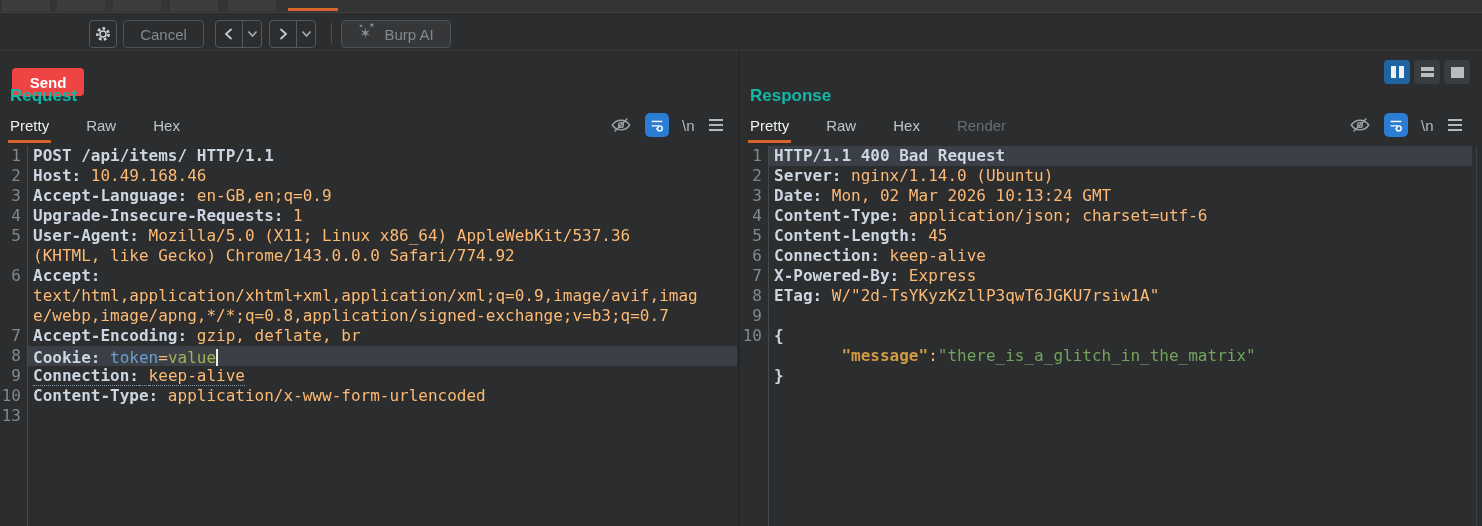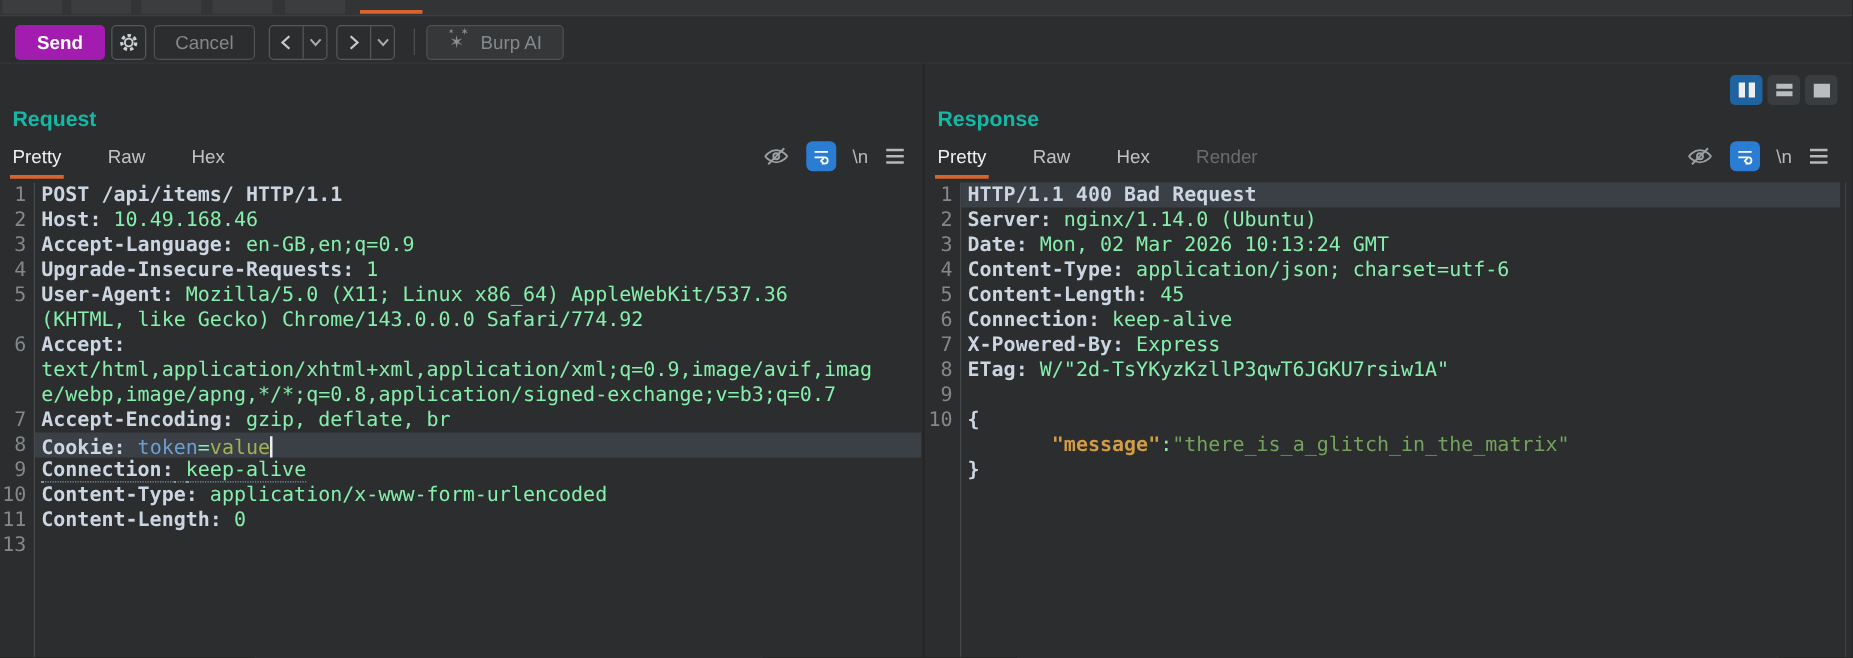--- a/index.html
+++ b/index.html
@@ -7,21 +7,21 @@
           font-family:"Liberation Sans",sans-serif;-webkit-font-smoothing:antialiased;}
 
   
   .top-strip{position:absolute;left:0;top:0;width:1482px;height:12px;background:#323436;border-bottom:1px solid #3c3e40;}
   .ptab{position:absolute;top:0;height:11px;width:48px;background:#3b3d3f;}
   .tab-indicator{position:absolute;top:8px;width:50px;height:3px;background:#d9632e;}
 
   
   .btn{position:absolute;top:20px;height:28px;box-sizing:border-box;border-radius:4px;
        display:flex;align-items:center;justify-content:center;font-size:15px;cursor:default;}
-  .send{left:12px;width:72px;background:#a21caf;color:#ffffff;font-weight:bold;}
+  .send{left:12px;width:72px;background:#ef4444;color:#ffffff;font-weight:bold;margin-top:48px;}
   .gearbtn{left:89px;width:28px;border:1px solid #55595c;color:#ced2d5;}
   .cancel{left:123px;width:81px;border:1px solid #4e5255;color:#85898c;}
   .navgroup{position:absolute;top:20px;height:28px;box-sizing:border-box;border:1px solid #55595c;border-radius:4px;display:flex;}
   .ng-back{left:215px;width:47px;} .ng-fwd{left:269px;width:47px;}
   .seg-main{width:27px;display:flex;align-items:center;justify-content:center;border-right:1px solid #55595c;}
   .seg-dd{width:18px;display:flex;align-items:center;justify-content:center;}
   .toolbar-sep{position:absolute;left:331px;top:23px;width:1px;height:21px;background:#4b4f52;}
   .burpai{left:341px;width:110px;border:1px solid #4e5255;background:#353739;color:#85898c;}
   .sparkle{position:relative;width:20px;height:20px;margin-right:6px;color:#8b8f92;}
   .sparkle .s1{position:absolute;left:1px;top:2px;font-size:14px;line-height:14px;}
@@ -53,21 +53,21 @@
   .req-editor{left:0;width:737px;}
   .res-editor{left:741px;width:731px;}
   .gutter-line{position:absolute;top:146px;bottom:0;width:1px;background:#46494b;}
   .pane-divider{position:absolute;left:738px;top:51px;bottom:0;width:2px;background:#242627;}
   .right-rail{position:absolute;left:1476px;top:146px;bottom:0;width:1px;background:#3e4143;}
   .row{display:flex;height:20px;line-height:20px;white-space:pre;}
   .ln{flex:none;width:21px;text-align:right;padding-right:6px;color:#84888b;}
   .code{flex:1;margin-left:1px;padding-left:5px;}
   .row.hl .code{background:#3a4045;}
   .c-hdr{color:#ccd5e2;font-weight:bold;}
-  .c-val{color:#86efac;}
+  .c-val{color:#fdba74;}
   .c-tok{color:#6e9fd1;}
   .c-grn{color:#a3b154;}
   .c-key{color:#d29c44;font-weight:bold;}
   .c-str{color:#73a35c;}
   .u{border-bottom:1px dotted #7f96ab;}
   .caret{display:inline-block;width:2px;height:17px;background:#eceef0;transform:translateY(3px);}
   svg{display:block;}
 </style>
 </head>
 <body>
@@ -234,21 +234,20 @@
       <div class="row"><span class="ln">4</span><span class="code"><span class="c-hdr">Upgrade-Insecure-Requests:</span><span class="c-val"> 1</span></span></div>
       <div class="row"><span class="ln">5</span><span class="code"><span class="c-hdr">User-Agent:</span><span class="c-val"> Mozilla/5.0 (X11; Linux x86_64) AppleWebKit/537.36</span></span></div>
       <div class="row"><span class="ln"></span><span class="code"><span class="c-val">(KHTML, like Gecko) Chrome/143.0.0.0 Safari/774.92</span></span></div>
       <div class="row"><span class="ln">6</span><span class="code"><span class="c-hdr">Accept:</span></span></div>
       <div class="row"><span class="ln"></span><span class="code"><span class="c-val">text/html,application/xhtml+xml,application/xml;q=0.9,image/avif,imag</span></span></div>
       <div class="row"><span class="ln"></span><span class="code"><span class="c-val">e/webp,image/apng,*/*;q=0.8,application/signed-exchange;v=b3;q=0.7</span></span></div>
       <div class="row"><span class="ln">7</span><span class="code"><span class="c-hdr">Accept-Encoding:</span><span class="c-val"> gzip, deflate, br</span></span></div>
       <div class="row hl"><span class="ln">8</span><span class="code"><span class="c-hdr">Cookie:</span><span class="c-val"> </span><span class="c-tok">token</span><span class="c-val">=</span><span class="c-grn">value</span><span class="caret"></span></span></div>
       <div class="row"><span class="ln">9</span><span class="code"><span class="c-hdr u">Connection:</span><span class="c-val u"> </span><span class="c-val u">keep-alive</span></span></div>
       <div class="row"><span class="ln">10</span><span class="code"><span class="c-hdr">Content-Type:</span><span class="c-val"> application/x-www-form-urlencoded</span></span></div>
-      <div class="row"><span class="ln">11</span><span class="code"><span class="c-hdr">Content-Length:</span><span class="c-val"> 0</span></span></div>
       <div class="row"><span class="ln">13</span><span class="code"></span></div>
     </div>
   <div class="editor res-editor" id="res-editor">
       <div class="row hl"><span class="ln">1</span><span class="code"><span class="c-hdr">HTTP/1.1 400 Bad Request</span></span></div>
       <div class="row"><span class="ln">2</span><span class="code"><span class="c-hdr">Server:</span><span class="c-val"> nginx/1.14.0 (Ubuntu)</span></span></div>
       <div class="row"><span class="ln">3</span><span class="code"><span class="c-hdr">Date:</span><span class="c-val"> Mon, 02 Mar 2026 10:13:24 GMT</span></span></div>
       <div class="row"><span class="ln">4</span><span class="code"><span class="c-hdr">Content-Type:</span><span class="c-val"> application/json; charset=utf-6</span></span></div>
       <div class="row"><span class="ln">5</span><span class="code"><span class="c-hdr">Content-Length:</span><span class="c-val"> 45</span></span></div>
       <div class="row"><span class="ln">6</span><span class="code"><span class="c-hdr">Connection:</span><span class="c-val"> keep-alive</span></span></div>
       <div class="row"><span class="ln">7</span><span class="code"><span class="c-hdr">X-Powered-By:</span><span class="c-val"> Express</span></span></div>

